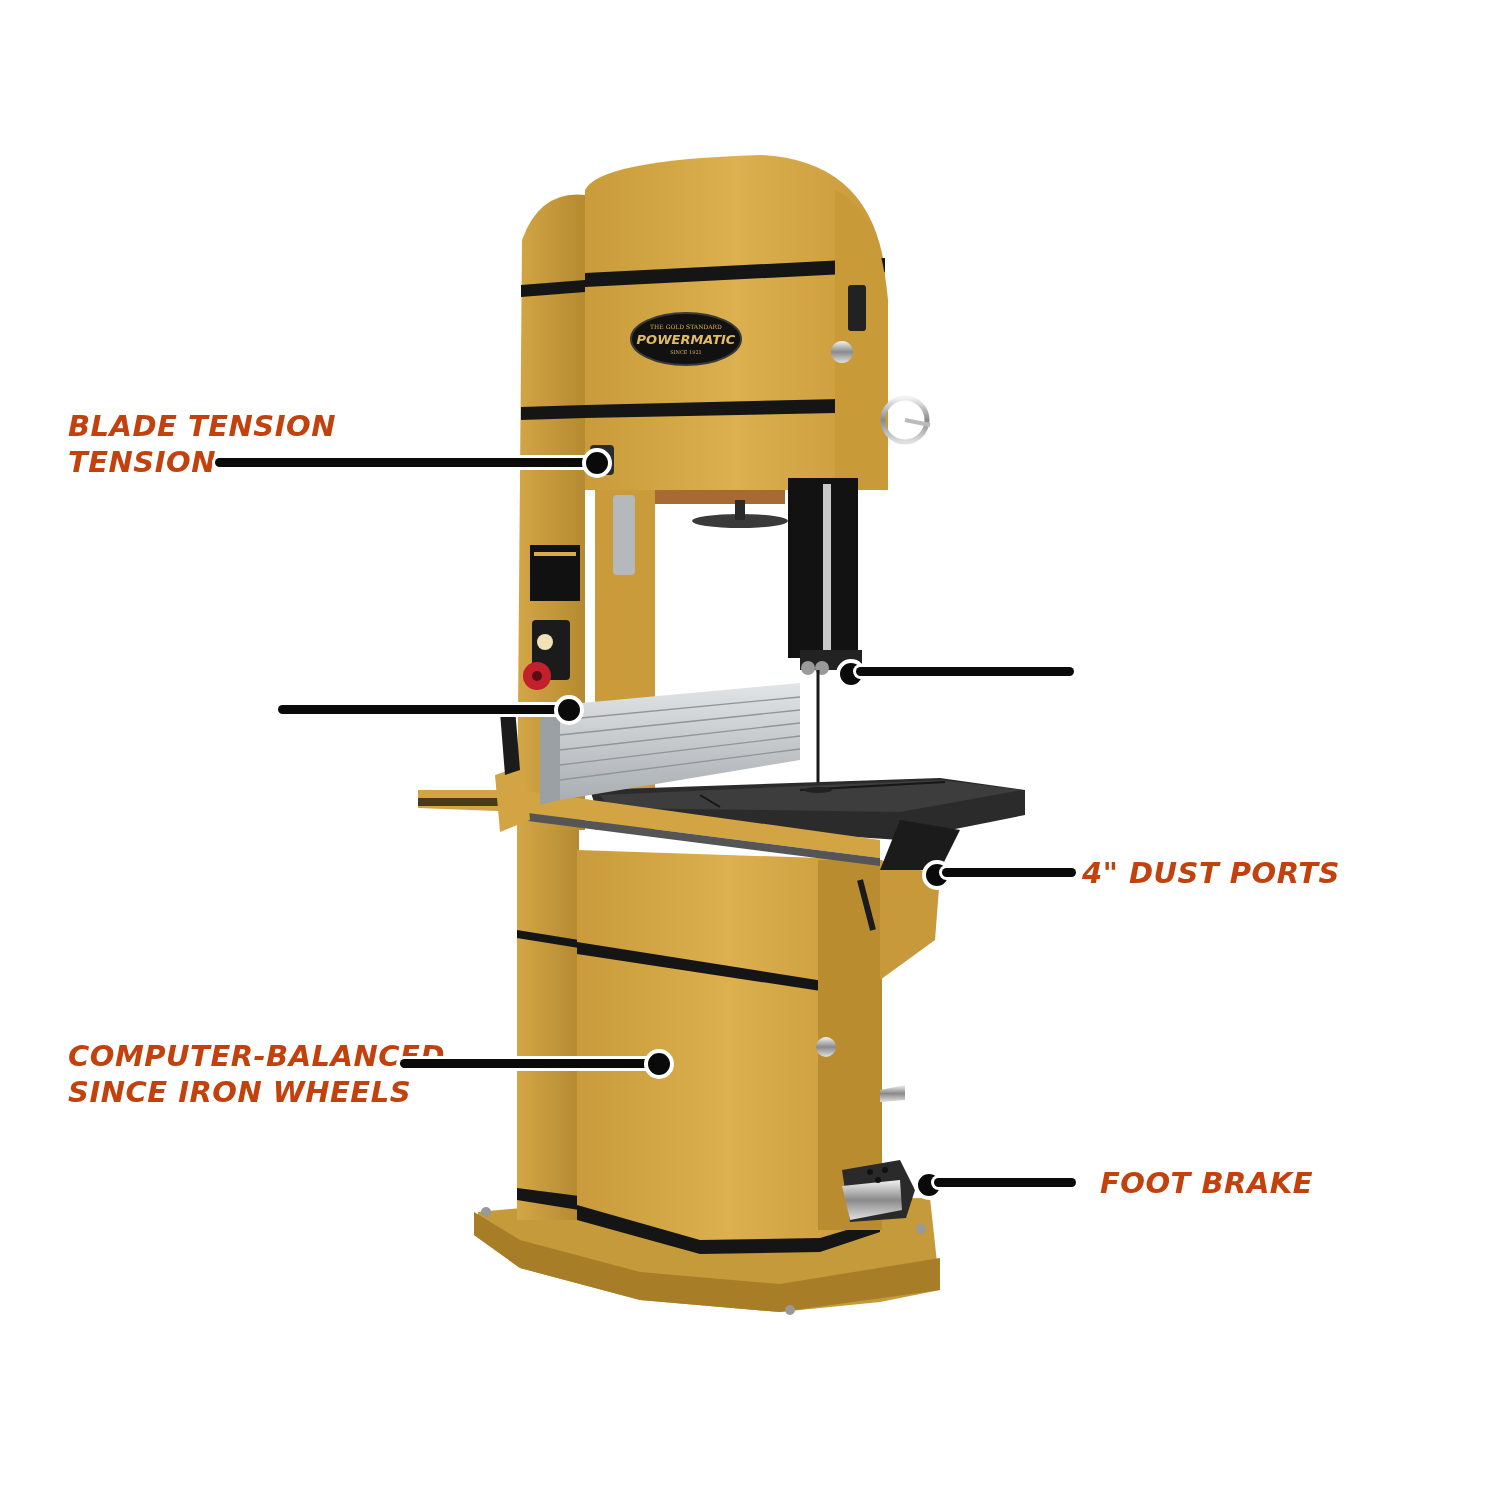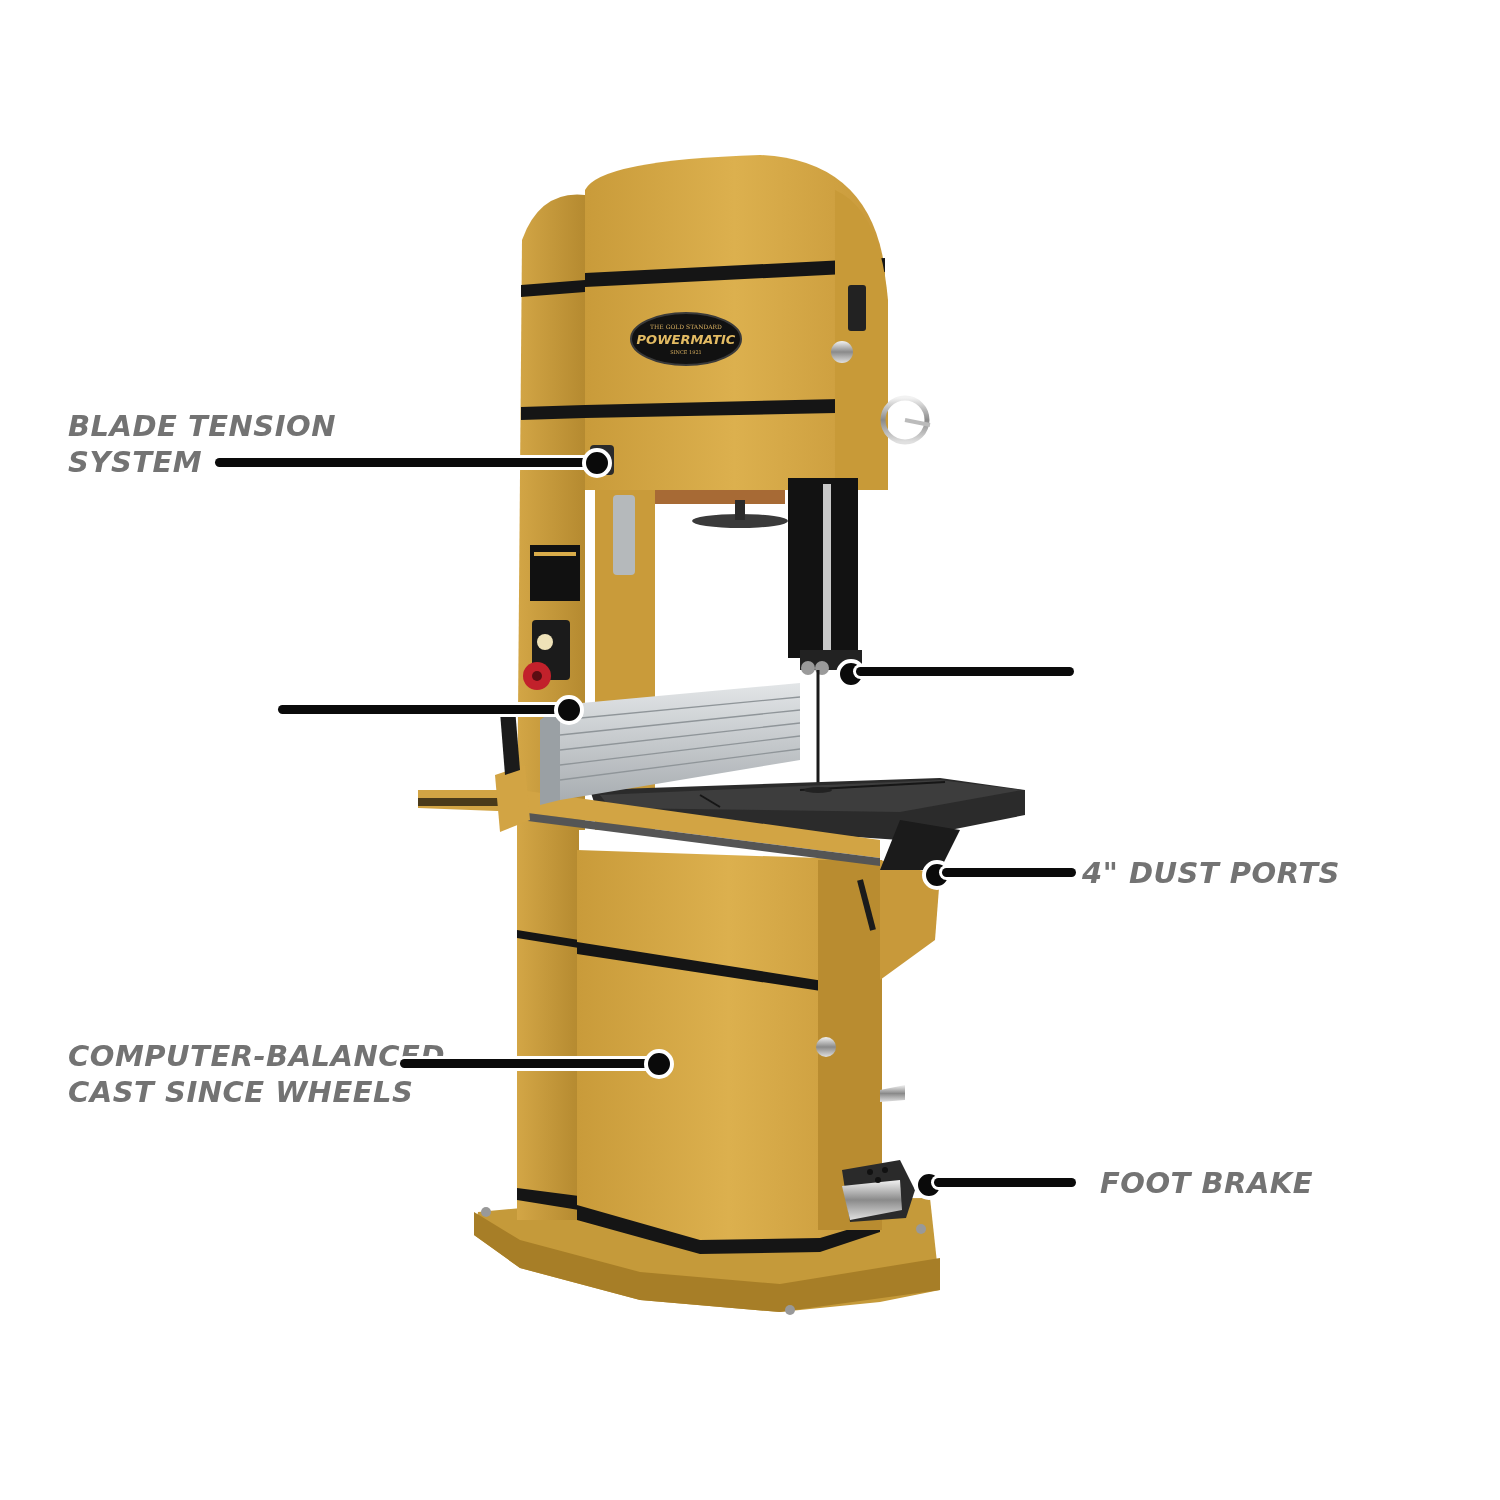--- a/index.html
+++ b/index.html
@@ -6,21 +6,21 @@
     body { width: 1500px; height: 1500px; position: relative; overflow: hidden; }
     #stage { position: absolute; left: 0; top: 0; width: 1500px; height: 1500px; }
     svg#saw { position: absolute; left: 0; top: 0; }
     .label {
       position: absolute;
       font-family: "DejaVu Sans", sans-serif;
       font-weight: bold;
       font-style: italic;
       font-size: 29px;
       line-height: 36px;
-      color: #737373;
+      color: #c2410c;
       letter-spacing: 0.5px;
       white-space: nowrap;
     }
     .label span { display: block; }
     .leader {
       position: absolute;
       height: 9px;
       background: #0a0a0a;
       border-radius: 5px;
       box-shadow: 0 0 0 3px #ffffff;
@@ -179,33 +179,33 @@
         <line x1="560" y1="735" x2="800" y2="710"></line>
         <line x1="560" y1="750" x2="800" y2="723"></line>
         <line x1="560" y1="765" x2="800" y2="736"></line>
         <line x1="560" y1="780" x2="800" y2="749"></line>
       </g>
     </g>
   </svg>
 
   <div class="label" style="left:68px; top:408px;">
     <span>BLADE TENSION</span>
-    <span>SYSTEM</span>
+    <span>TENSION</span>
   </div>
   <div class="leader" style="left:215px; top:458px; width:380px;"></div>
   <div class="dot" style="left:582px; top:448px;"></div>
 
   <div class="label" style="left:68px; top:657px;">
   </div>
   <div class="leader" style="left:278px; top:705px; width:290px;"></div>
   <div class="dot" style="left:554px; top:695px;"></div>
 
   <div class="label" style="left:68px; top:1010px;margin-top:28px;">
     <span>COMPUTER-BALANCED</span>
-    <span>CAST SINCE WHEELS</span>
+    <span>SINCE IRON WHEELS</span>
   </div>
   <div class="leader" style="left:400px; top:1059px; width:255px;"></div>
   <div class="dot" style="left:644px; top:1049px;"></div>
 
   <div class="dot" style="left:836px; top:659px;"></div>
   <div class="leader" style="left:856px; top:667px; width:218px;"></div>
 
   <div class="label" style="left:1082px; top:855px;">
     <span>4" DUST PORTS</span>
   </div>

